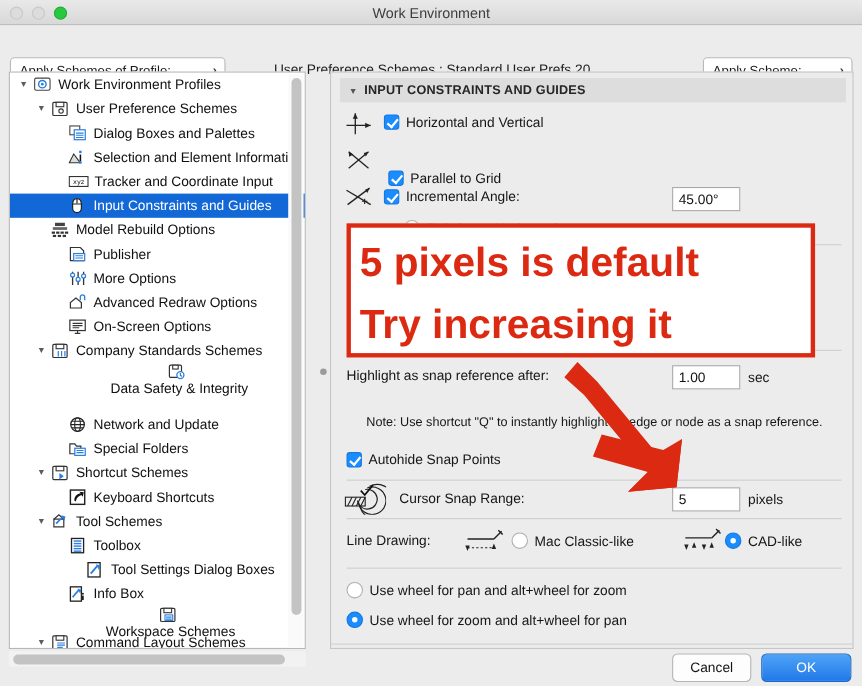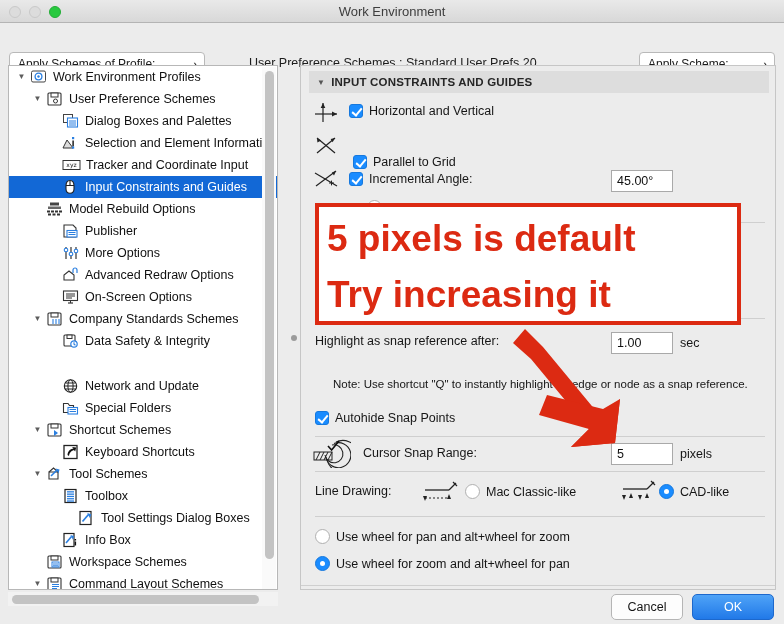--- a/index.html
+++ b/index.html
@@ -392,21 +392,21 @@
               <rect x="5" y="2" width="7" height="4" fill="#fff" stroke="#333" stroke-width="1"></rect>
               <g stroke="#2a7fe0" stroke-width="1.1">
                 <line x1="7" y1="8" x2="7" y2="13"></line>
                 <line x1="10" y1="8" x2="10" y2="13"></line>
                 <line x1="13" y1="8" x2="13" y2="13"></line>
               </g>
             </svg>
           </span>
           <span>Company Standards Schemes</span>
         </div>
-        <div class="tree-item" style="padding-left: 38px;">
+        <div class="tree-item" style="padding-left: 38px; flex-direction: column;">
           <span class="tw empty"></span>
           <span class="ticon">
             <svg width="17" height="16" viewBox="0 0 17 16">
               <rect x="2" y="2" width="11" height="11" rx="1" fill="#fff" stroke="#333" stroke-width="1.1"></rect>
               <rect x="5" y="2" width="5" height="3.5" fill="#fff" stroke="#333" stroke-width="1"></rect>
               <circle cx="12" cy="11" r="3.2" fill="#fff" stroke="#2a7fe0" stroke-width="1.2"></circle>
               <path d="M12 9.2 v2 l1.5 1" stroke="#2a7fe0" stroke-width="1.1" fill="none"></path>
             </svg>
           </span>
           <span>Data Safety &amp; Integrity</span>
@@ -502,21 +502,21 @@
             <svg width="17" height="16" viewBox="0 0 17 16">
               <rect x="2" y="1.5" width="10" height="13" fill="#fff" stroke="#222" stroke-width="1.2"></rect>
               <path d="M4 11 l5.5 -6.5" stroke="#2a7fe0" stroke-width="1.6"></path>
               <path d="M8.4 3 l3.6 1.1 l-1.1 3.6 z" fill="#2a7fe0"></path>
               <rect x="12.6" y="7" width="1.5" height="1.5" fill="#111"></rect>
               <rect x="12.6" y="9.5" width="1.5" height="4" fill="#111"></rect>
             </svg>
           </span>
           <span>Info Box</span>
         </div>
-        <div class="tree-item" style="padding-left: 22px;">
+        <div class="tree-item" style="padding-left: 22px; flex-direction: column;">
           <span class="tw empty"></span>
           <span class="ticon">
             <svg width="17" height="16" viewBox="0 0 17 16">
               <rect x="2" y="2" width="13" height="12" rx="1" fill="#fff" stroke="#333" stroke-width="1.1"></rect>
               <rect x="5" y="2" width="7" height="4" fill="#fff" stroke="#333" stroke-width="1"></rect>
               <rect x="6" y="8" width="7" height="5" fill="#fff" stroke="#2a7fe0" stroke-width="1"></rect>
               <line x1="7" y1="10" x2="12" y2="10" stroke="#2a7fe0"></line>
               <line x1="7" y1="11.8" x2="12" y2="11.8" stroke="#2a7fe0"></line>
             </svg>
           </span>

